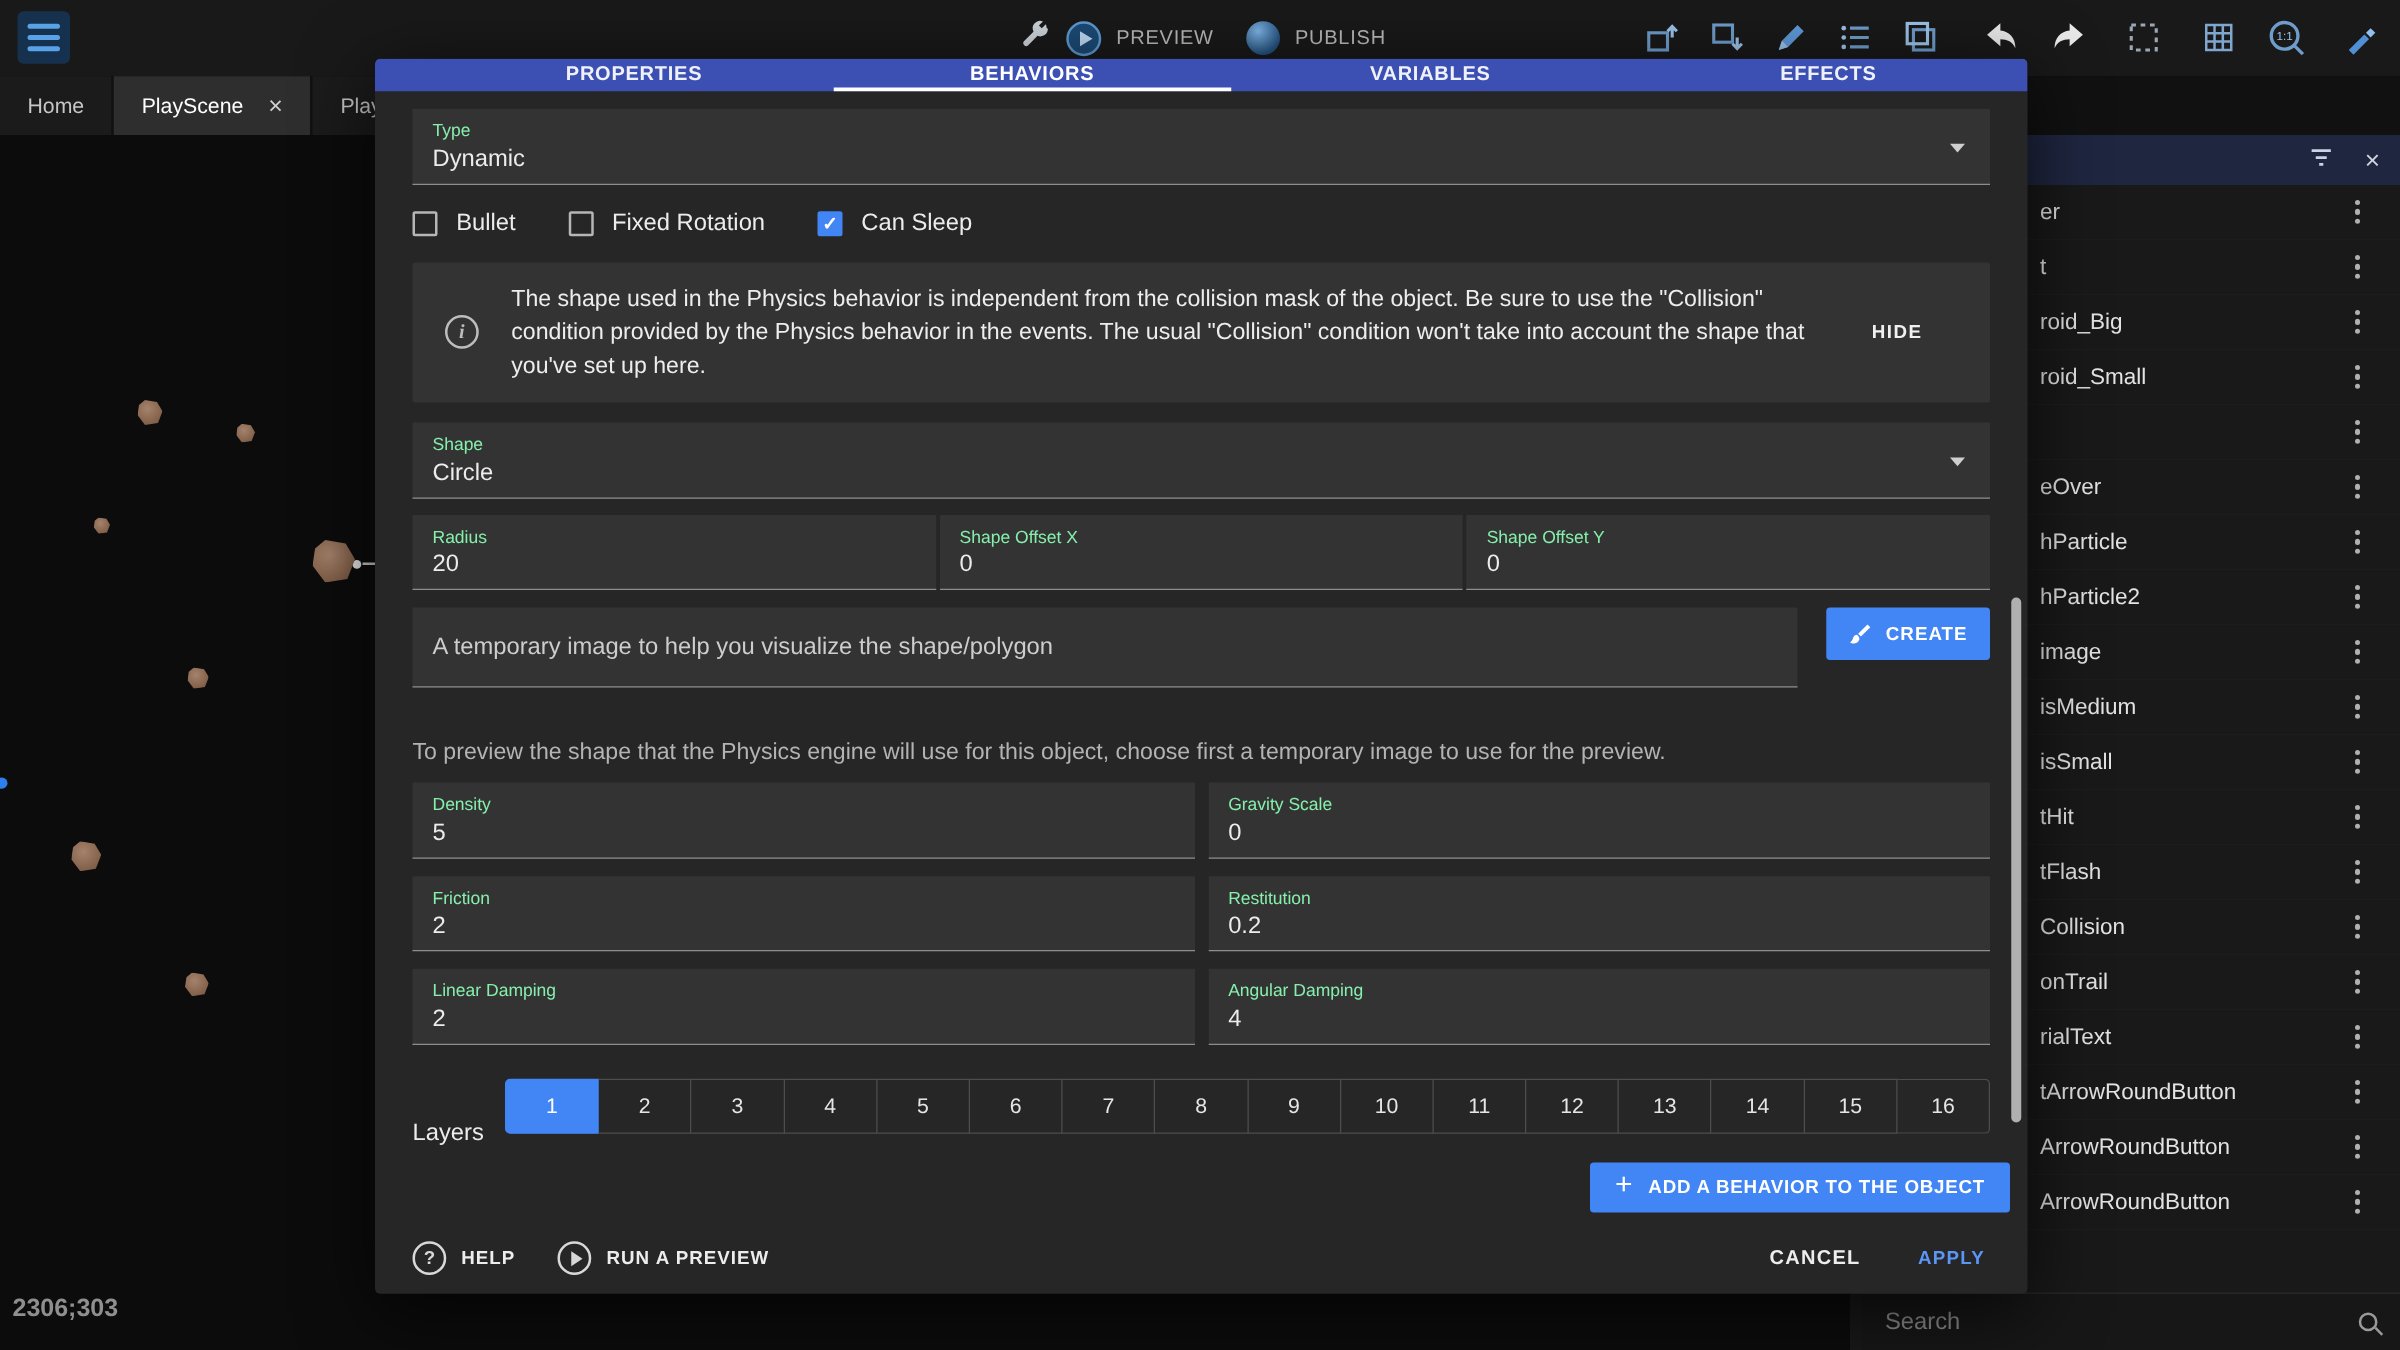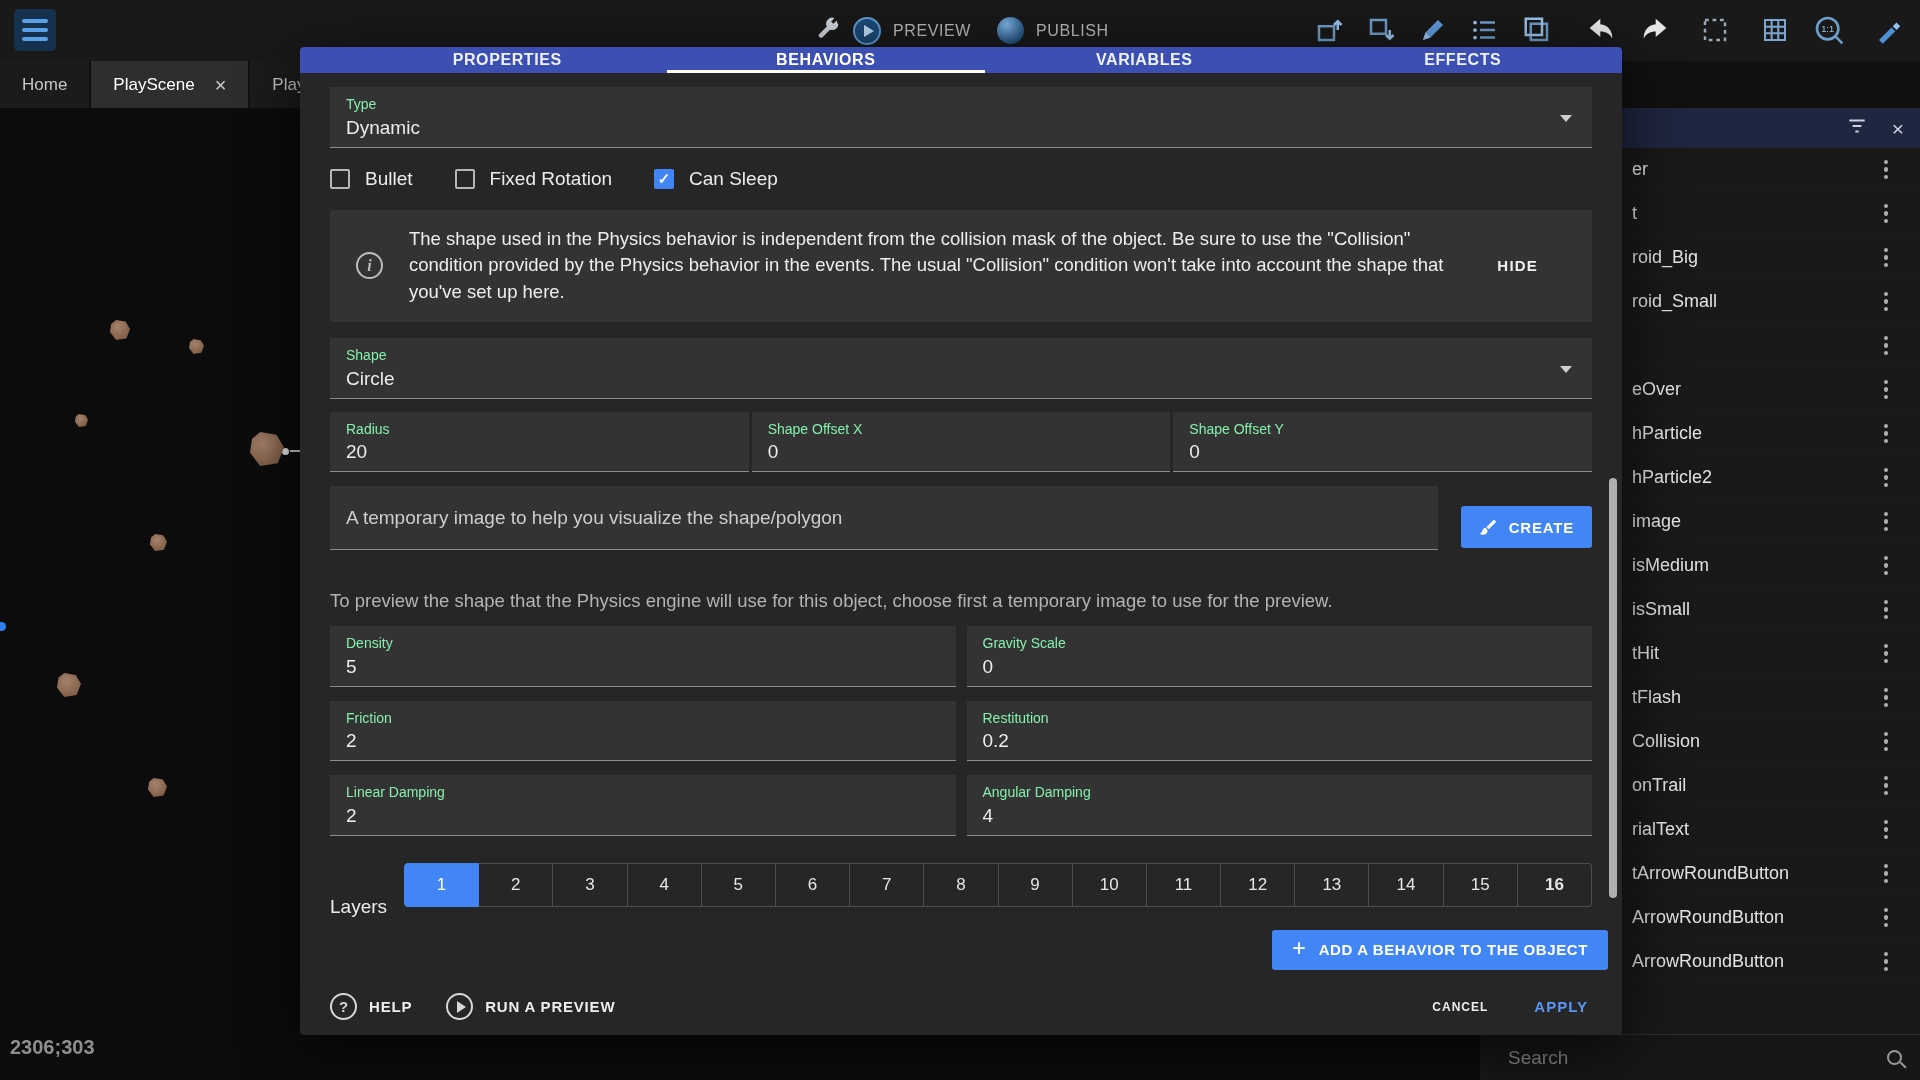--- a/index.html
+++ b/index.html
@@ -84,53 +84,53 @@
     display:flex;align-items:center;justify-content:center;font-size:16px;font-weight:bold;font-style:italic;
     font-family:"Liberation Serif", serif;}
   .info-text{flex:1;max-width:1070px;font-size:18.5px;line-height:1.45;color:#ededed;}
   .hide-btn{margin:0 28px 0 8px;font-size:15px;letter-spacing:1.2px;color:#f0f0f0;font-weight:bold;cursor:pointer;}
 
   .shape-field{margin-top:16px;}
   .type-field{margin-top:6px;}
   .row3{display:flex;gap:3px;margin-top:13px;}
   .row3 .field{flex:1;}
 
-  .temp-row{display:flex;align-items:flex-end;gap:23px;margin-top:14px;}
+  .temp-row{display:flex;gap:23px;margin-top:14px;}
   .temp-field{flex:1;background:#333333;border-bottom:1px solid #8d8d8d;height:64px;display:flex;align-items:center;
     padding:0 16px;font-size:19px;color:#cdcdcd;}
   .create-btn{height:42px;padding:0 18px;background:var(--accent);border-radius:3px;color:#fff;display:flex;align-items:center;
     gap:12px;font-size:15px;font-weight:bold;letter-spacing:.8px;margin-bottom:2px;cursor:pointer;}
 
   .hint{margin-top:40px;text-align:left;color:#b3b3b3;font-size:18.5px;}
 
   .row2{display:flex;gap:11px;margin-top:14px;}
   .row2 .field{flex:1;}
 
   .layers-row{display:flex;align-items:center;margin-top:16px;}
   .layers-label{font-size:19px;color:#ececec;width:74px;margin-top:44px;}
   .layer-btns{flex:1;display:flex;}
   .lbtn{flex:1;height:44px;display:flex;align-items:center;justify-content:center;font-size:17px;color:#e6e6e6;
     border:1px solid #4d4d4d;border-left-width:0;background:transparent;cursor:pointer;}
   .lbtn:first-child{border-left-width:1px;border-radius:4px 0 0 4px;}
-  .lbtn:last-child{border-radius:0 4px 4px 0;font-weight:bold;}
+  .lbtn:last-child{border-radius:0 4px 4px 0;}
   .lbtn.selected{background:var(--accent);border-color:var(--accent);color:#fff;}
 
   .addbeh-row{display:flex;justify-content:flex-end;margin-top:12px;margin-right:-16px;}
   .addbeh-btn{height:40px;background:var(--accent);border-radius:3px;color:#fff;display:flex;align-items:center;
     padding:0 20px;gap:12px;font-size:15px;font-weight:bold;letter-spacing:.6px;cursor:pointer;}
   .addbeh-btn .plus{font-size:24px;font-weight:normal;line-height:1;margin-top:-3px;}
 
   .dlg-footer{display:flex;align-items:center;margin-top:14px;height:46px;}
   .foot-item{display:flex;align-items:center;gap:12px;margin-right:34px;cursor:pointer;}
   .circle-icon{width:27px;height:27px;border:2px solid #d8d8d8;border-radius:50%;display:flex;align-items:center;
     justify-content:center;color:#d8d8d8;font-size:15px;font-weight:bold;}
   .circle-icon .tri{display:block;width:0;height:0;border-left:9px solid #d8d8d8;border-top:6px solid transparent;border-bottom:6px solid transparent;margin-left:3px;}
   .foot-label{font-size:15px;letter-spacing:.8px;color:#ededed;font-weight:bold;}
   .foot-right{margin-left:auto;display:flex;align-items:center;gap:46px;padding-right:4px;}
-  .cancel-btn{font-size:12px;letter-spacing:1px;color:#ededed;font-weight:bold;cursor:pointer;text-align:right;}
+  .cancel-btn{font-size:16px;letter-spacing:1px;color:#ededed;font-weight:bold;cursor:pointer;text-align:right;}
   .apply-btn{font-size:15px;letter-spacing:1px;color:#5b95f5;font-weight:bold;cursor:pointer;}
   .dlg-scrollthumb{position:absolute;right:5px;top:431px;width:8px;height:420px;background:#b0b0b0;border-radius:4px;cursor:grab;}
 </style>
 </head>
 <body>
 
 <div class="topbar">
   <div class="menu-tile">
       <span></span>
       <span></span>

